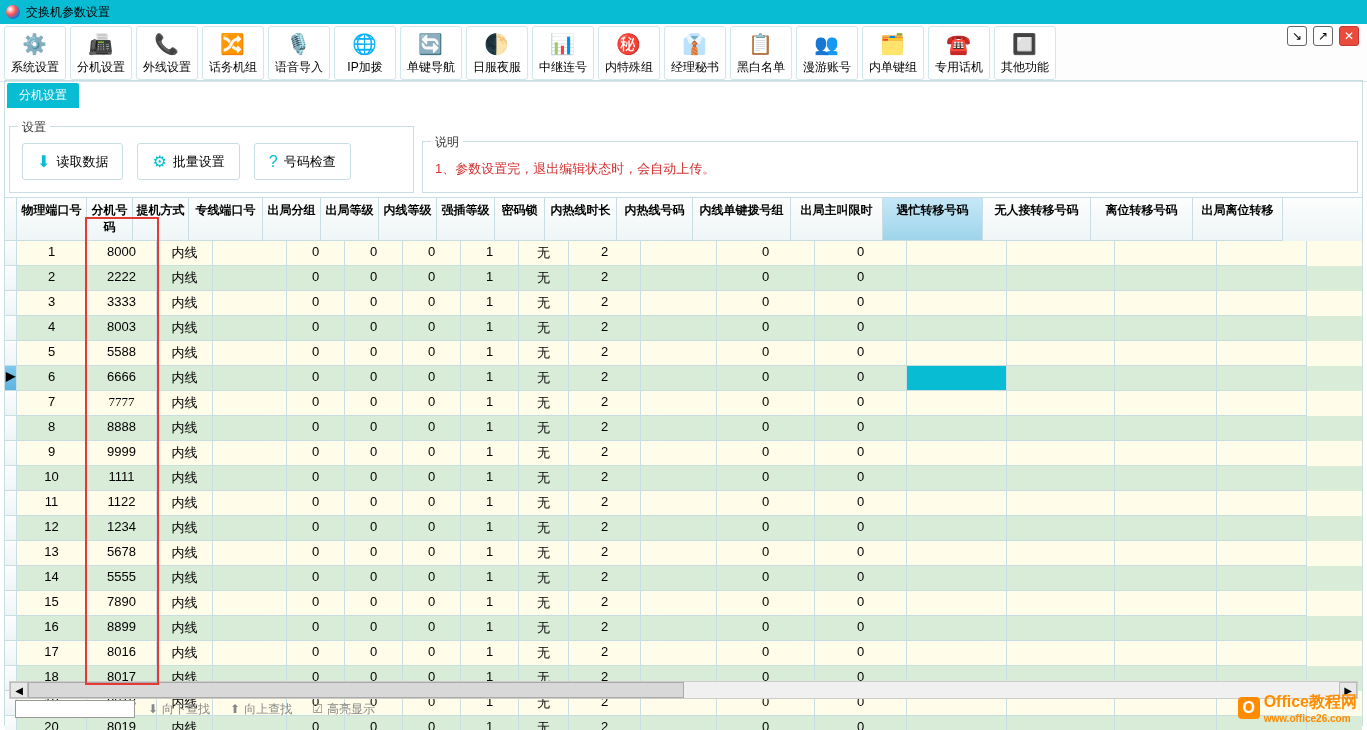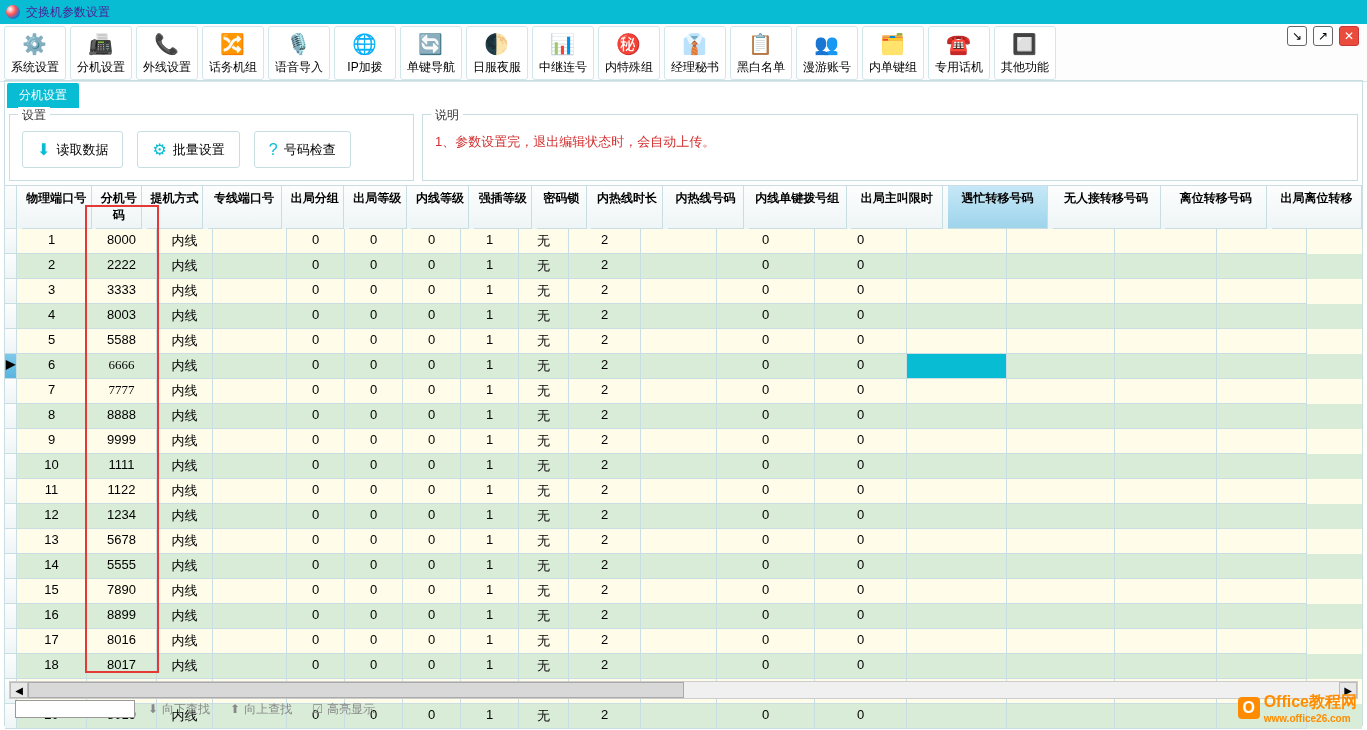--- a/index.html
+++ b/index.html
@@ -1,35 +1,35 @@
 <!DOCTYPE html>
 <html><head>
 <meta charset="utf-8">
 <style>
 * { box-sizing: border-box; margin: 0; padding: 0; }
 body { font-family: "Microsoft YaHei", sans-serif; font-size: 12px; background: #fff; width: 1367px; height: 730px; overflow: hidden; position: relative; }
-.titlebar { background: #08bcd4; height: 22px; color: #4c1d95; display: flex; align-items: center; padding: 12px 6px; }
+.titlebar { background: #08bcd4; height: 22px; color: #000000; display: flex; align-items: center; padding: 12px 6px; }
 .titlebar .icon { width: 14px; height: 14px; margin-right: 6px; display: inline-block; border-radius: 50%; background: radial-gradient(circle at 30% 30%, #fff, #ff5252 40%, #1976d2 70%); }
 .toolbar { height: 58px; border-bottom: 1px solid #d7e6e9; display: flex; align-items: flex-start; padding: 2px 4px; background: #fdfdfd; }
 .toolbtn { width: 62px; height: 54px; border: 1px solid #d2e7ec; border-radius: 3px; margin-right: 4px; display: flex; flex-direction: column; align-items: center; justify-content: center; font-size: 12px; cursor: pointer; background: #fff; }
 .toolbtn .ticon { width: 26px; height: 26px; margin-bottom: 2px; display: flex; align-items: center; justify-content: center; font-size: 20px; }
 .winctrl { margin-left: auto; display: flex; gap: 6px; padding-right: 4px; }
 .winctrl .wb { width: 20px; height: 20px; border: 1px solid #666; border-radius: 3px; display: flex; align-items: center; justify-content: center; cursor: pointer; font-size: 12px; }
 .winctrl .wb.close { background: #e94b3c; color: #fff; border-color: #c33; }
 .content { position: absolute; top: 80px; left: 4px; right: 4px; bottom: 4px; border: 1px solid #c9dee3; }
 .tab { display: inline-block; background: #08bcd4; color: #fff; padding: 4px 12px; font-size: 12px; border-radius: 2px 2px 0 0; margin-left: 2px; margin-top: 2px; }
-.panelrow { display: flex; margin-top: 2px; }
+.panelrow { display: flex; margin-top: 14px; align-items: flex-end; }
 .fieldset { border: 1px solid #c9dee3; margin: 4px; padding: 16px 12px 12px; position: relative; }
 .fieldset .legend { position: absolute; top: -8px; left: 8px; background: #fff; padding: 0 4px; font-size: 12px; color: #333; }
 .fs1 { width: 405px; display: flex; gap: 14px; }
 .fs2 { flex: 1; }
 .actionbtn { border: 1px solid #c9dee3; border-radius: 3px; padding: 8px 14px; display: flex; align-items: center; gap: 6px; cursor: pointer; background: #fff; font-size: 13px; }
 .note { font-size: 13px; line-height: 22px; color: #333; }
 .note .red { color: #d32f2f; }
-.thwrap { display: flex; background: linear-gradient(#fdfdfd,#eef5f6); border-top: 1px solid #c9dee3; justify-content: space-between; }
+.thwrap { display: flex; background: linear-gradient(#fdfdfd,#eef5f6); border-top: 1px solid #c9dee3; }
 .th { border-right: 1px solid #c9dee3; border-bottom: 1px solid #c9dee3; padding: 4px 0; text-align: center; font-weight: bold; font-size: 12px; flex-shrink: 0; }
 .th.hl { background: linear-gradient(#c6e8f7,#9ed4eb); }
 .tr { display: flex; }
 .tr.even { background: #d9ecd7; }
 .tr.odd { background: #fffde9; }
 .td { border-right: 1px solid #c9dee3; border-bottom: 1px solid #c9dee3; padding: 3px 0; text-align: center; font-size: 13px; flex-shrink: 0; }
 .rowhead { background: linear-gradient(#fdfdfd,#eef5f6); border-right: 1px solid #c9dee3; border-bottom: 1px solid #c9dee3; text-align: center; font-weight: bold; padding: 3px 0; flex-shrink: 0; }
 .rowhead.sel { background: linear-gradient(#7ec8ec,#5bb5e0); }
 .redbox { border: 2px solid #e53935; position: absolute; z-index: 5; pointer-events: none; }
 .selcell { background: #08bcd4 !important; }
@@ -270,21 +270,21 @@
         <div class="td" style="width: 98px;">0</div>
         <div class="td" style="width: 92px;">0</div>
         <div class="td" style="width: 100px;"></div>
         <div class="td" style="width: 108px;"></div>
         <div class="td" style="width: 102px;"></div>
         <div class="td" style="width: 90px;"></div>
       </div>
       <div class="tr even">
         <div class="rowhead sel" style="width: 12px;">▶</div>
         <div class="td" style="width: 70px;">6</div>
-        <div class="td" style="width: 70px; font-family: Liberation Serif, serif;">6666</div>
+        <div class="td" style="width: 70px;">6666</div>
         <div class="td" style="width: 56px;">内线</div>
         <div class="td" style="width: 74px;"></div>
         <div class="td" style="width: 58px;">0</div>
         <div class="td" style="width: 58px;">0</div>
         <div class="td" style="width: 58px;">0</div>
         <div class="td" style="width: 58px;">1</div>
         <div class="td" style="width: 50px;">无</div>
         <div class="td" style="width: 72px;">2</div>
         <div class="td" style="width: 76px;"></div>
         <div class="td" style="width: 98px;">0</div>

